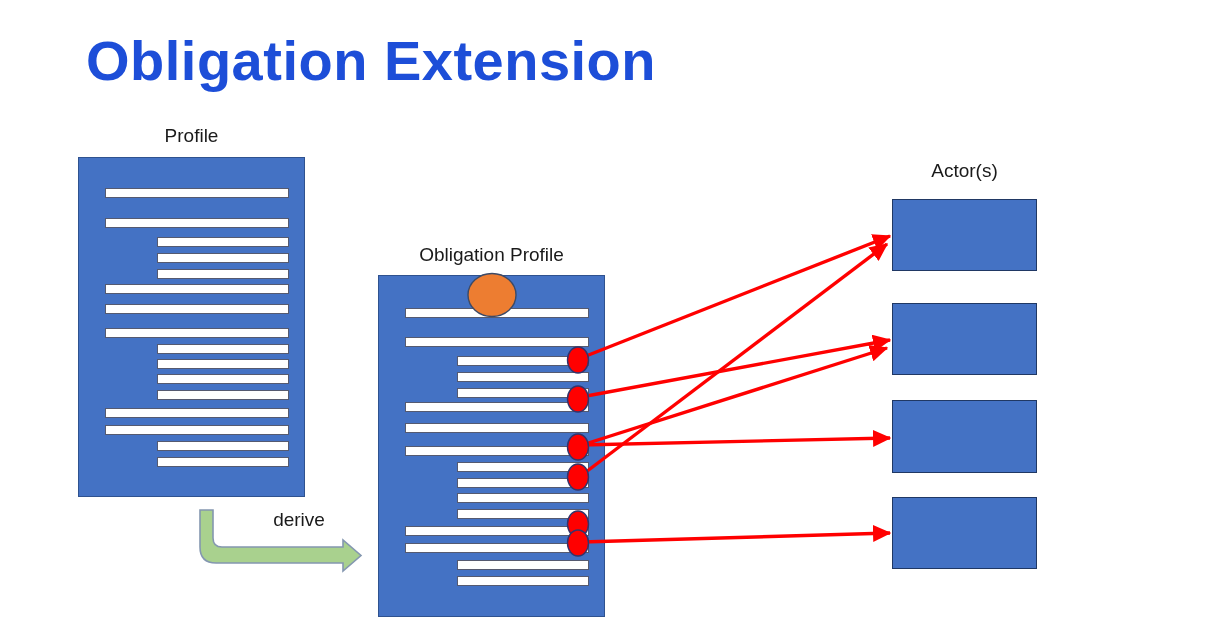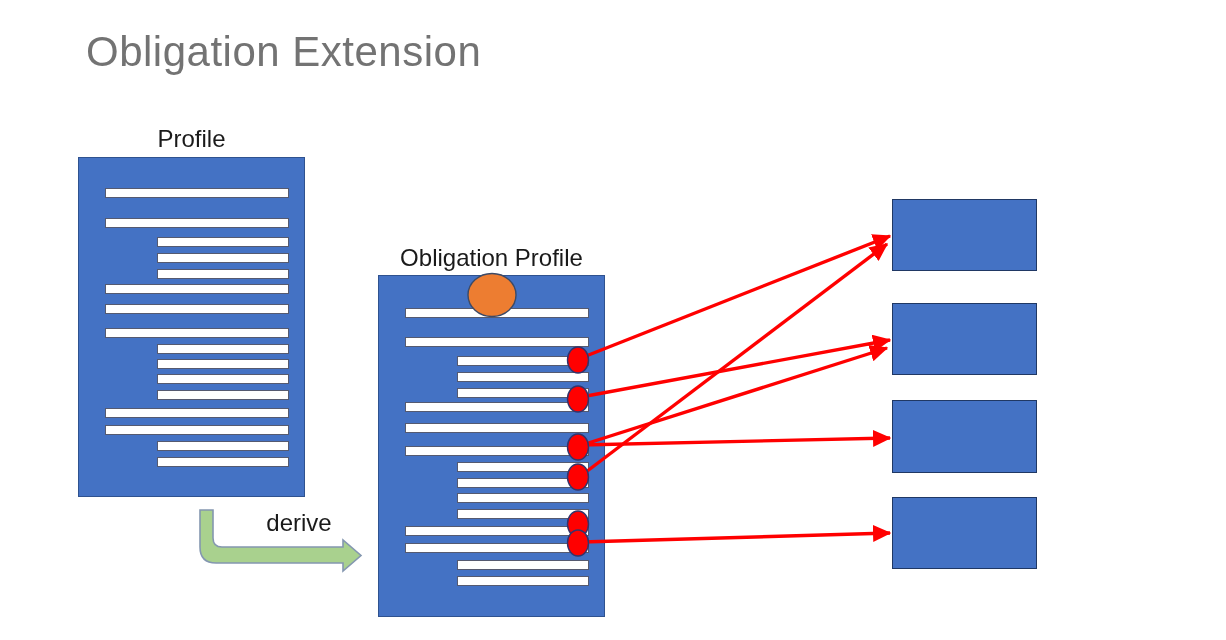--- a/index.html
+++ b/index.html
@@ -2,25 +2,25 @@
 <html><head>
 <meta charset="utf-8">
 <style>
   html,body{margin:0;padding:0;background:#fff;}
   #slide{
     position:relative;width:1226px;height:640px;background:#ffffff;overflow:hidden;
     font-family:"Liberation Sans", sans-serif;
   }
   .abs{position:absolute;}
   #slide-title{
-    left:86px;top:28px;font-size:42px;font-weight:400;color:#737373;letter-spacing:0.5px;
+    left:86px;top:28px;font-size:56px;font-weight:700;color:#1d4ed8;letter-spacing:0.5px;
     white-space:nowrap;z-index:3;
   }
   .shape-label{
-    font-size:24px;color:#1a1a1a;text-align:center;z-index:3;white-space:nowrap;
+    font-size:19px;color:#1a1a1a;text-align:center;z-index:3;white-space:nowrap;
   }
   #profile-label{left:78px;top:125px;width:227px;}
   #obligation-label{left:378px;top:244px;width:227px;text-align:center;}
   #actors-label{left:892px;top:160px;width:145px;}
   #derive-label{left:259px;top:509px;width:80px;}
   .doc-box{
     box-sizing:border-box;background:#4472C4;border:1.5px solid #2F528F;z-index:1;
   }
   .actor-box{
     box-sizing:border-box;background:#4472C4;border:1.2px solid #203864;z-index:1;
@@ -33,20 +33,21 @@
 </style>
 </head>
 <body>
 
 <div id="slide">
 
   <div id="slide-title" class="abs">Obligation Extension</div>
 
   <div id="profile-label" class="abs shape-label">Profile</div>
   <div id="obligation-label" class="abs shape-label">Obligation Profile</div>
+  <div id="actors-label" class="abs shape-label">Actor(s)</div>
   <div id="derive-label" class="abs shape-label">derive</div>
 
   <div id="profile-box" class="abs doc-box" style="left: 78px; top: 157px; width: 227px; height: 340px; background: rgb(68, 114, 196); border-color: rgb(47, 82, 143);">
       <div class="text-bar" style="top: 30px; left: 26px; width: 184px; background: rgb(255, 255, 255); border-color: rgb(85, 90, 112);"></div>
       <div class="text-bar" style="top: 60px; left: 26px; width: 184px; background: rgb(255, 255, 255); border-color: rgb(85, 90, 112);"></div>
       <div class="text-bar" style="top: 79px; left: 78px; width: 132px; background: rgb(255, 255, 255); border-color: rgb(85, 90, 112);"></div>
       <div class="text-bar" style="top: 95px; left: 78px; width: 132px; background: rgb(255, 255, 255); border-color: rgb(85, 90, 112);"></div>
       <div class="text-bar" style="top: 111px; left: 78px; width: 132px; background: rgb(255, 255, 255); border-color: rgb(85, 90, 112);"></div>
       <div class="text-bar" style="top: 126px; left: 26px; width: 184px; background: rgb(255, 255, 255); border-color: rgb(85, 90, 112);"></div>
       <div class="text-bar" style="top: 146px; left: 26px; width: 184px; background: rgb(255, 255, 255); border-color: rgb(85, 90, 112);"></div>

